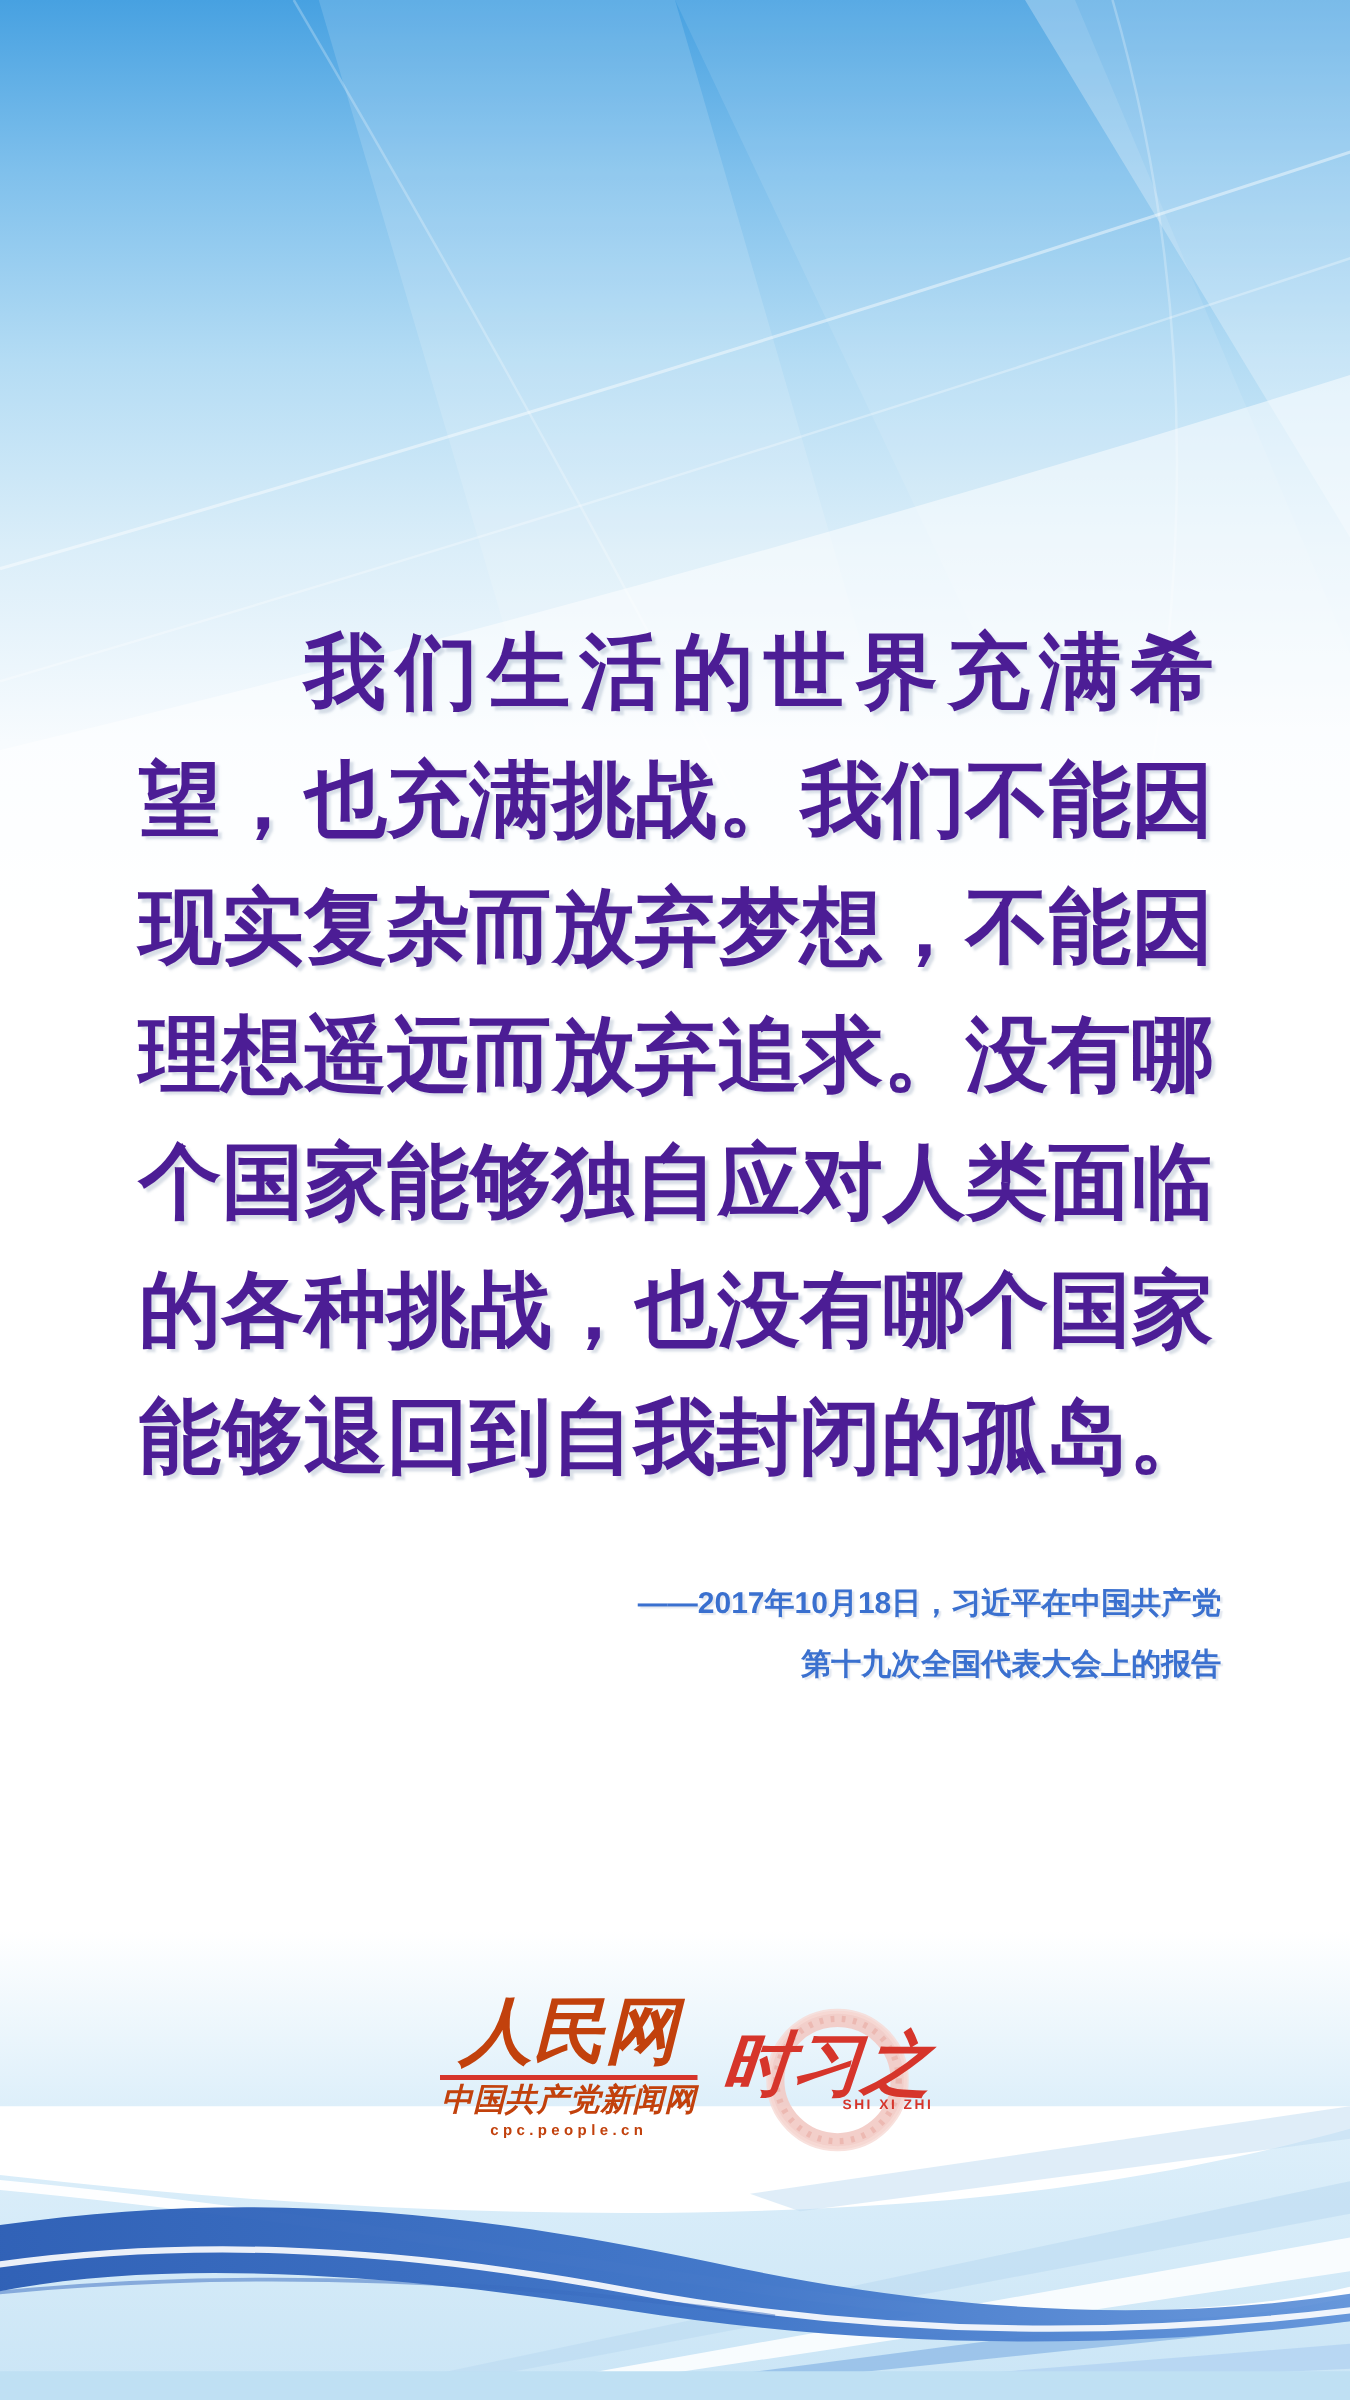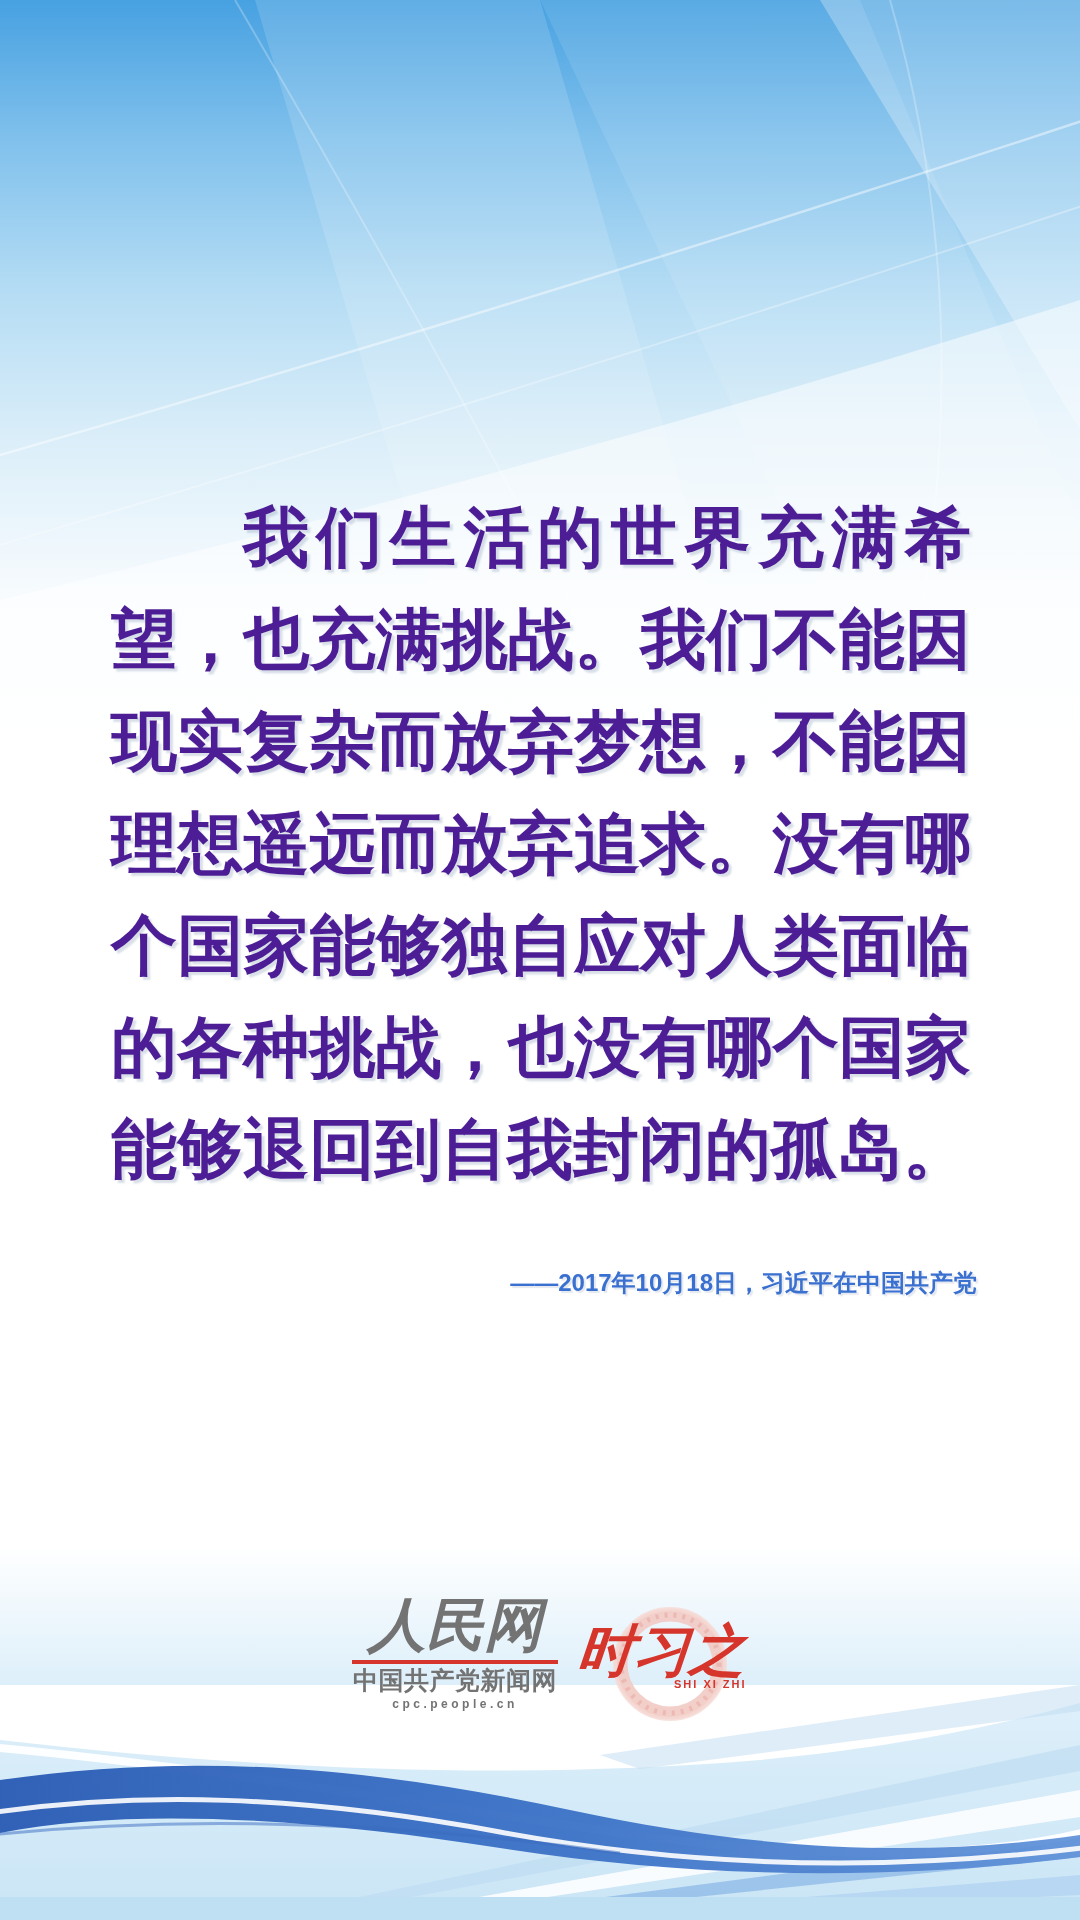--- a/index.html
+++ b/index.html
@@ -28,30 +28,30 @@
     text-align:right;
     font-family:"Liberation Sans",sans-serif;
     font-weight:600;
     font-size:24px;line-height:49px;
     color:#3a70cf;
     text-shadow:2px 2px 1px rgba(130,150,180,0.22);
   }
   .footer-logos{position:absolute;left:0;top:0;width:100%;height:100%;z-index:3;}
   .people-logo{
     position:absolute;left:352px;top:1592px;width:206px;
-    color:#737373;text-align:center;
+    color:#c2410c;text-align:center;
   }
   .people-script{
     font-family:"DejaVu Serif","Liberation Serif",serif;
     font-style:italic;font-weight:bold;
     font-size:58px;line-height:66px;white-space:nowrap;
   }
   .people-divider{height:4px;background:#d6352b;margin:2px 0 3px 0;border:0;}
   .people-sitename{
-    font-weight:bold;font-size:25px;line-height:27px;white-space:nowrap;letter-spacing:0.5px;
+    font-weight:bold;font-size:25px;line-height:27px;white-space:nowrap;letter-spacing:0.5px;font-style:italic;
   }
   .people-domain{
     font-weight:bold;font-size:12px;line-height:20px;letter-spacing:3.5px;white-space:nowrap;
   }
   .shixizhi-logo{position:absolute;left:578px;top:1596px;width:190px;height:130px;}
   .shixizhi-ring{position:absolute;left:28px;top:6px;}
   .shixizhi-title{
     position:absolute;left:0px;top:26px;
     font-weight:bold;font-style:italic;
     font-size:56px;line-height:58px;color:#d6352b;white-space:nowrap;
@@ -95,20 +95,21 @@
     <path d="M890,0 Q985,330 905,700" stroke="#ffffff" stroke-width="2" fill="none" opacity="0.25"></path>
     <path d="M0,600 Q540,470 1080,300 L1080,760 L0,760 Z" fill="#ffffff" opacity="0.5"></path>
   </svg>
 
   <div class="quote-block">
     <p class="quote-text">我们生活的世界充满希望，也充满挑战。我们不能因现实复杂而放弃梦想，不能因理想遥远而放弃追求。没有哪个国家能够独自应对人类面临的各种挑战，也没有哪个国家能够退回到自我封闭的孤岛。</p>
   </div>
 
   <div class="attribution">
     <div>——2017年10月18日，习近平在中国共产党</div>
+    <div>第十九次全国代表大会上的报告</div>
   </div>
 
   <div class="footer-logos">
 
     <div class="people-logo">
       <div class="people-script">人民网</div>
       <div class="people-divider"></div>
       <div class="people-sitename">中国共产党新闻网</div>
       <div class="people-domain">cpc.people.cn</div>
     </div>

